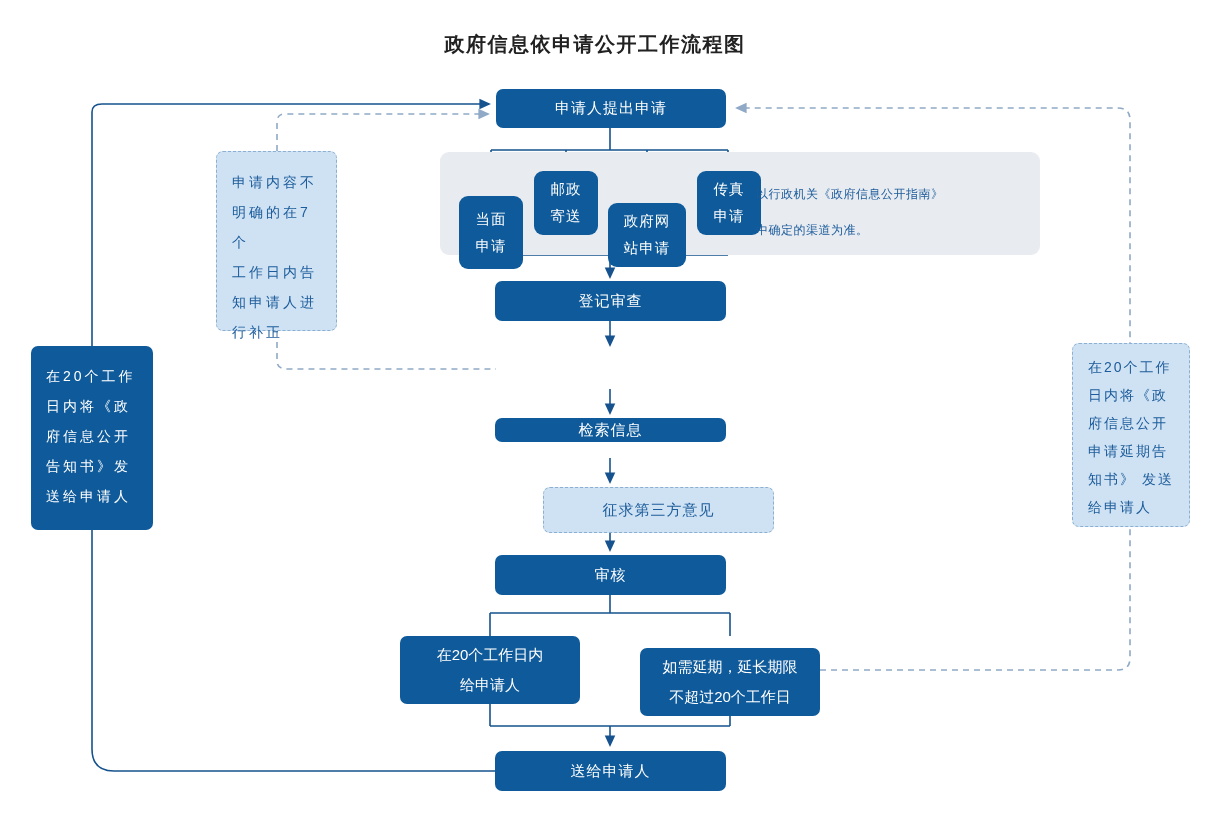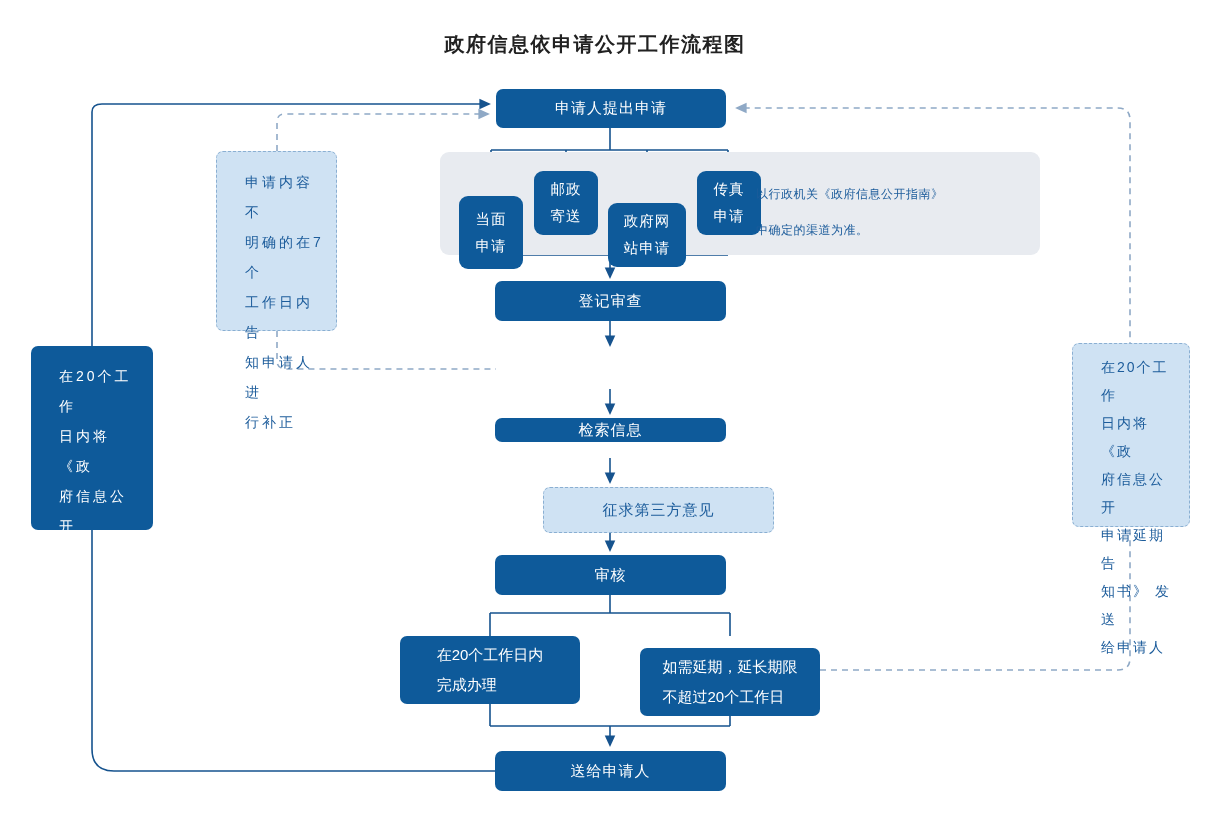--- a/index.html
+++ b/index.html
@@ -9,35 +9,36 @@
   }
   .stage{position:absolute;inset:0;width:1220px;height:821px;}
   svg.wires{position:absolute;left:0;top:0;}
   .wire-s{stroke:var(--line_solid);stroke-width:1.6;fill:none;}
   .wire-d{stroke:var(--line_dashed);stroke-width:1.6;fill:none;stroke-dasharray:6 5;}
   .mk-s{fill:var(--line_solid);}
   .mk-d{fill:var(--line_dashed);}
   .box{
     position:absolute;box-sizing:border-box;
     display:flex;align-items:center;justify-content:center;
+    text-align:center;
   }
   .dark{
     background:var(--dark_blue);color:#ffffff;border-radius:7px;
   }
   .light{
     background:var(--light_fill);color:var(--text_blue);
     border:1.5px dashed var(--light_border);border-radius:7px;
   }
   .node{font-size:15px;letter-spacing:1px;}
   .small{font-size:14.5px;line-height:27px;border-radius:9px;white-space:pre-line;letter-spacing:1px;}
   .two-line{white-space:pre-line;line-height:30px;font-size:15px;}
   .side{
     display:block;text-align:left;white-space:pre-line;
     font-size:14px;line-height:30px;letter-spacing:3px;
-    padding:15px 12px 0 28px;
+    padding:15px 12px 0 15px;
   }
   .panel{
     position:absolute;left:440px;top:152px;width:600px;height:103px;
     background:var(--panel_gray);border-radius:9px;
   }
   .panel-note{
     position:absolute;left:756px;top:176px;width:260px;
     color:var(--text_blue);font-size:12px;line-height:36px;
     white-space:pre-line;letter-spacing:0.5px;
   }
@@ -97,21 +98,21 @@
 申请</div>
   <div class="panel-note">以行政机关《政府信息公开指南》
 中确定的渠道为准。</div>
 
   <div class="box dark node" style="left:495px;top:281px;width:231px;height:40px;">登记审查</div>
   <div class="box dark node" style="left:495px;top:418px;width:231px;height:24px;">检索信息</div>
   <div class="box light node" style="left:495px;top:487px;width:231px;height:46px;margin-left:48px;">征求第三方意见</div>
   <div class="box dark node" style="left:495px;top:555px;width:231px;height:40px;">审核</div>
 
   <div class="box dark two-line" style="left:400px;top:636px;width:180px;height:68px;">在20个工作日内
-完成办理</div>
+给申请人</div>
   <div class="box dark two-line" style="left:640px;top:636px;width:180px;height:68px;margin-top:12px;">如需延期，延长期限
 不超过20个工作日</div>
 
   <div class="box dark node" style="left:495px;top:751px;width:231px;height:40px;">送给申请人</div>
 
   <div class="box dark side" style="left:31px;top:346px;width:122px;height:184px;">在20个工作
 日内将《政
 府信息公开
 告知书》发
 送给申请人</div>

